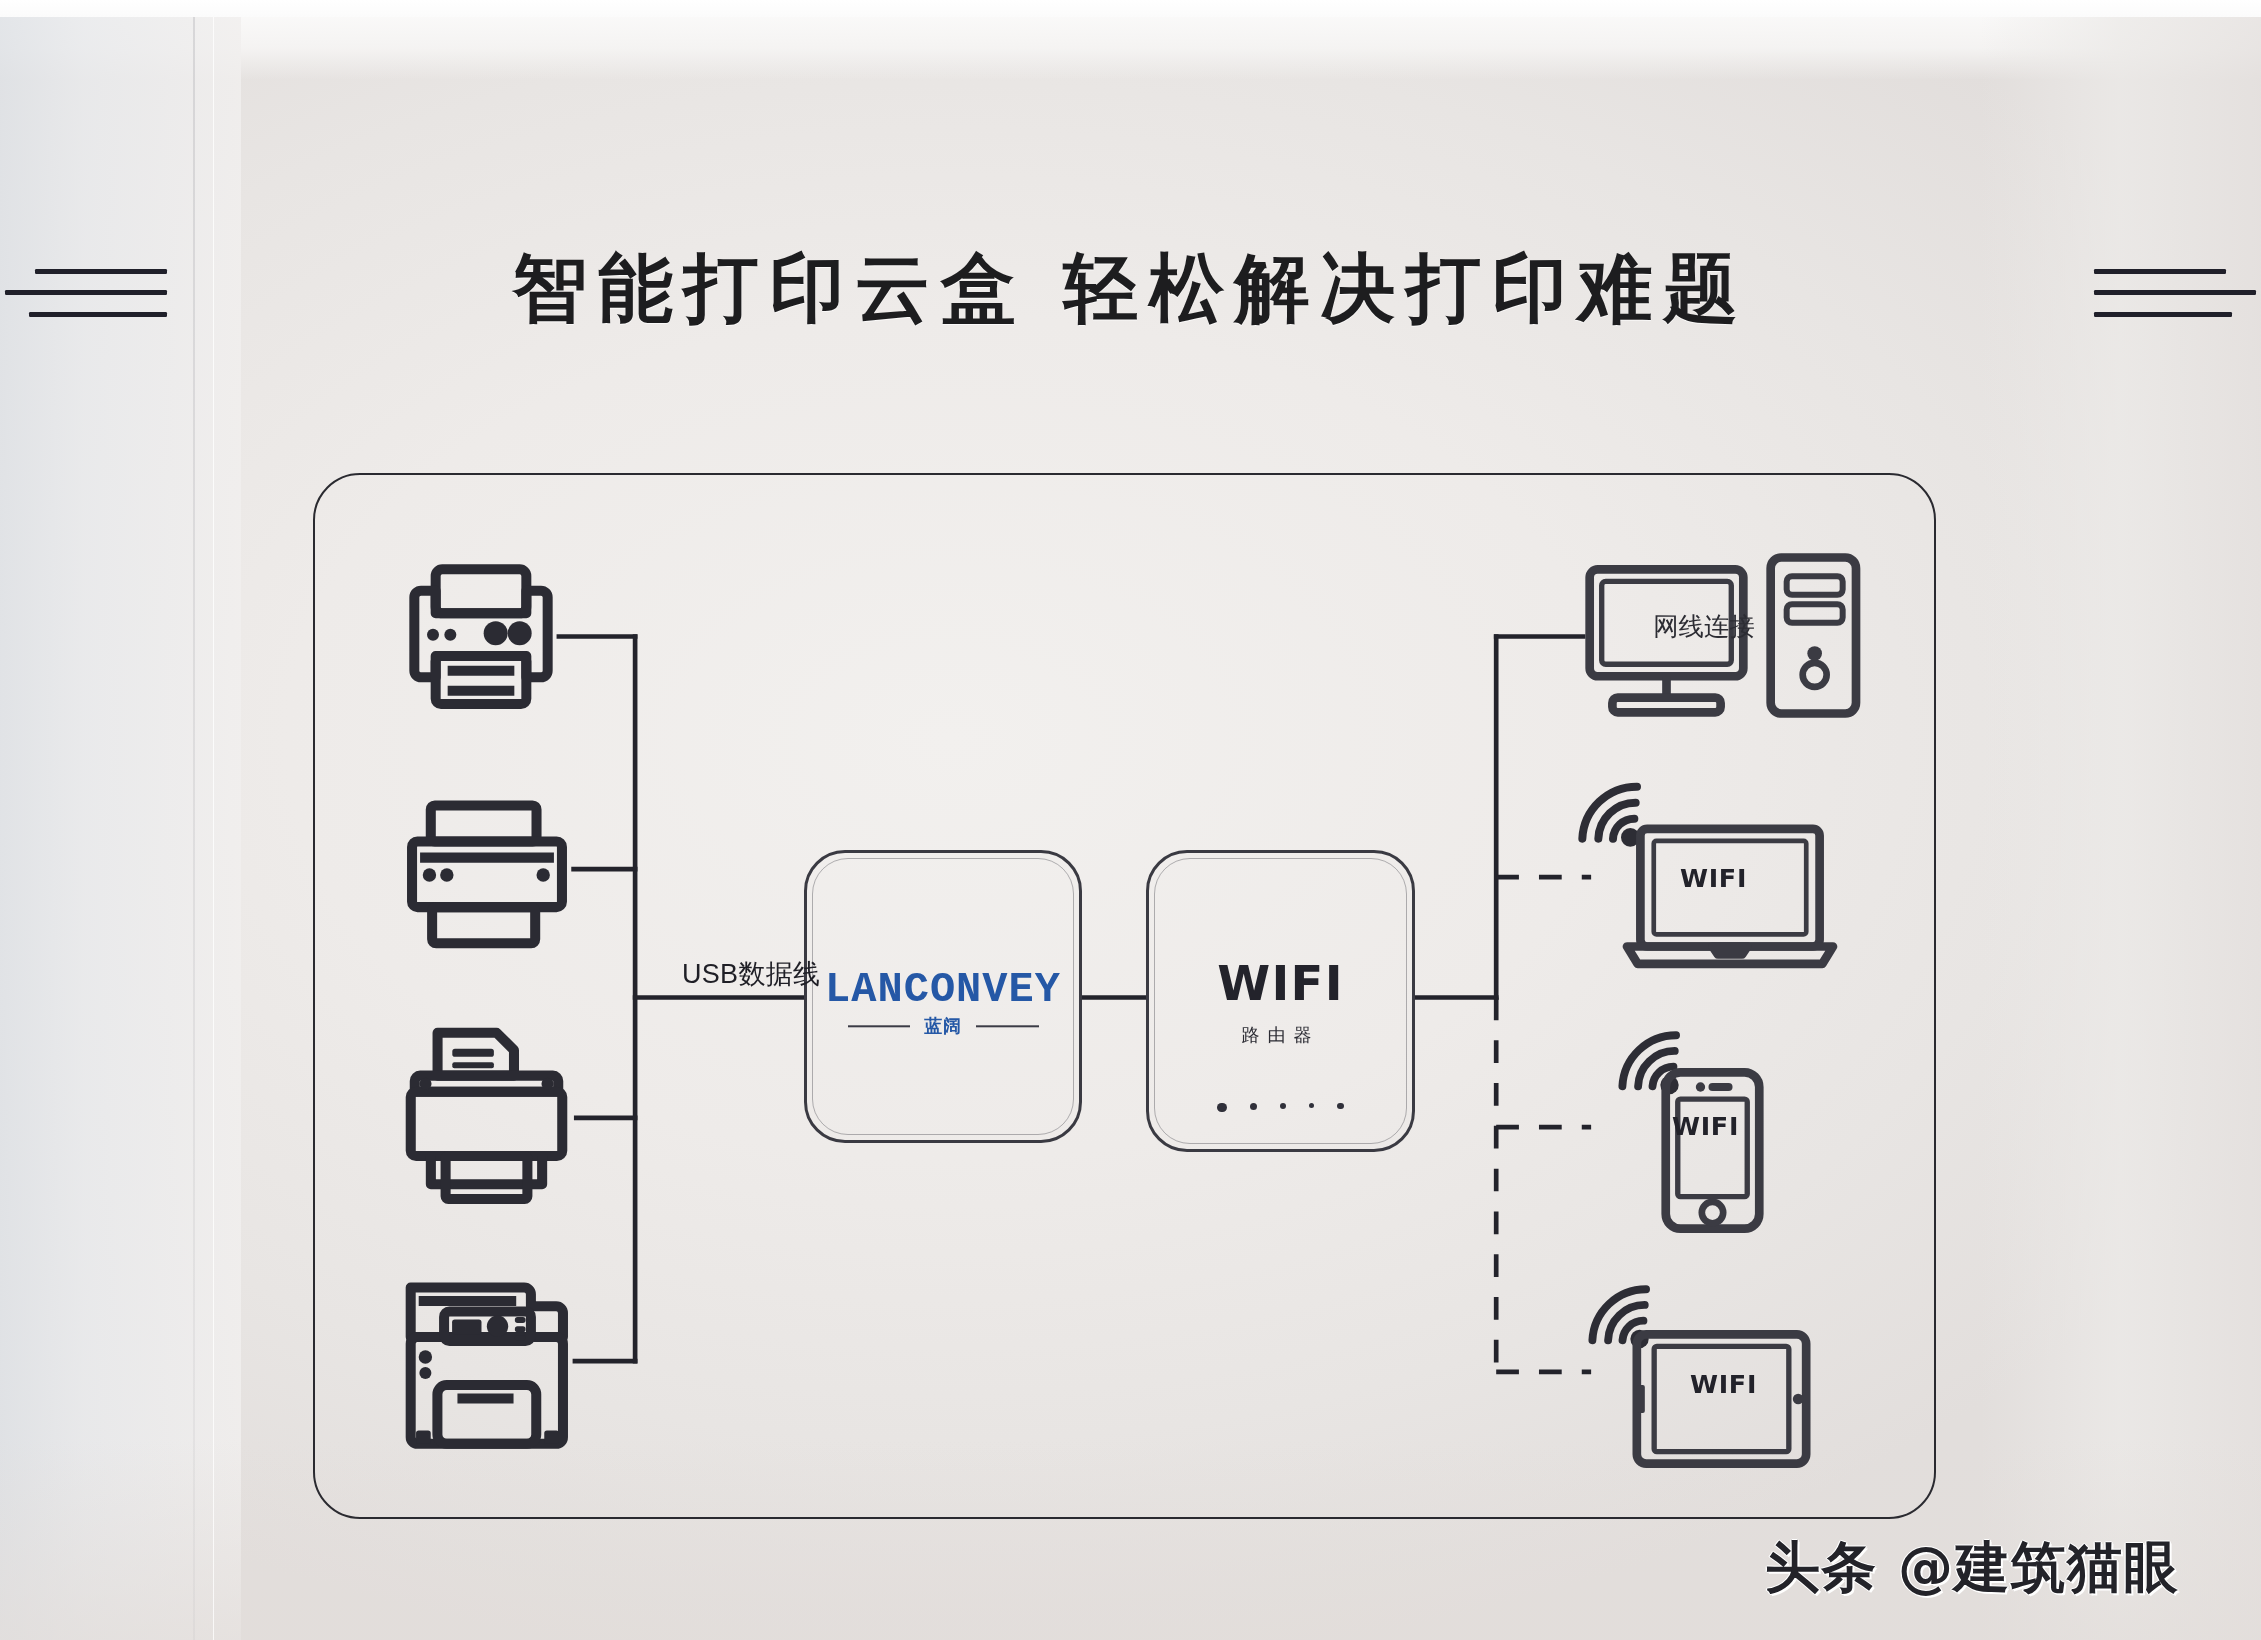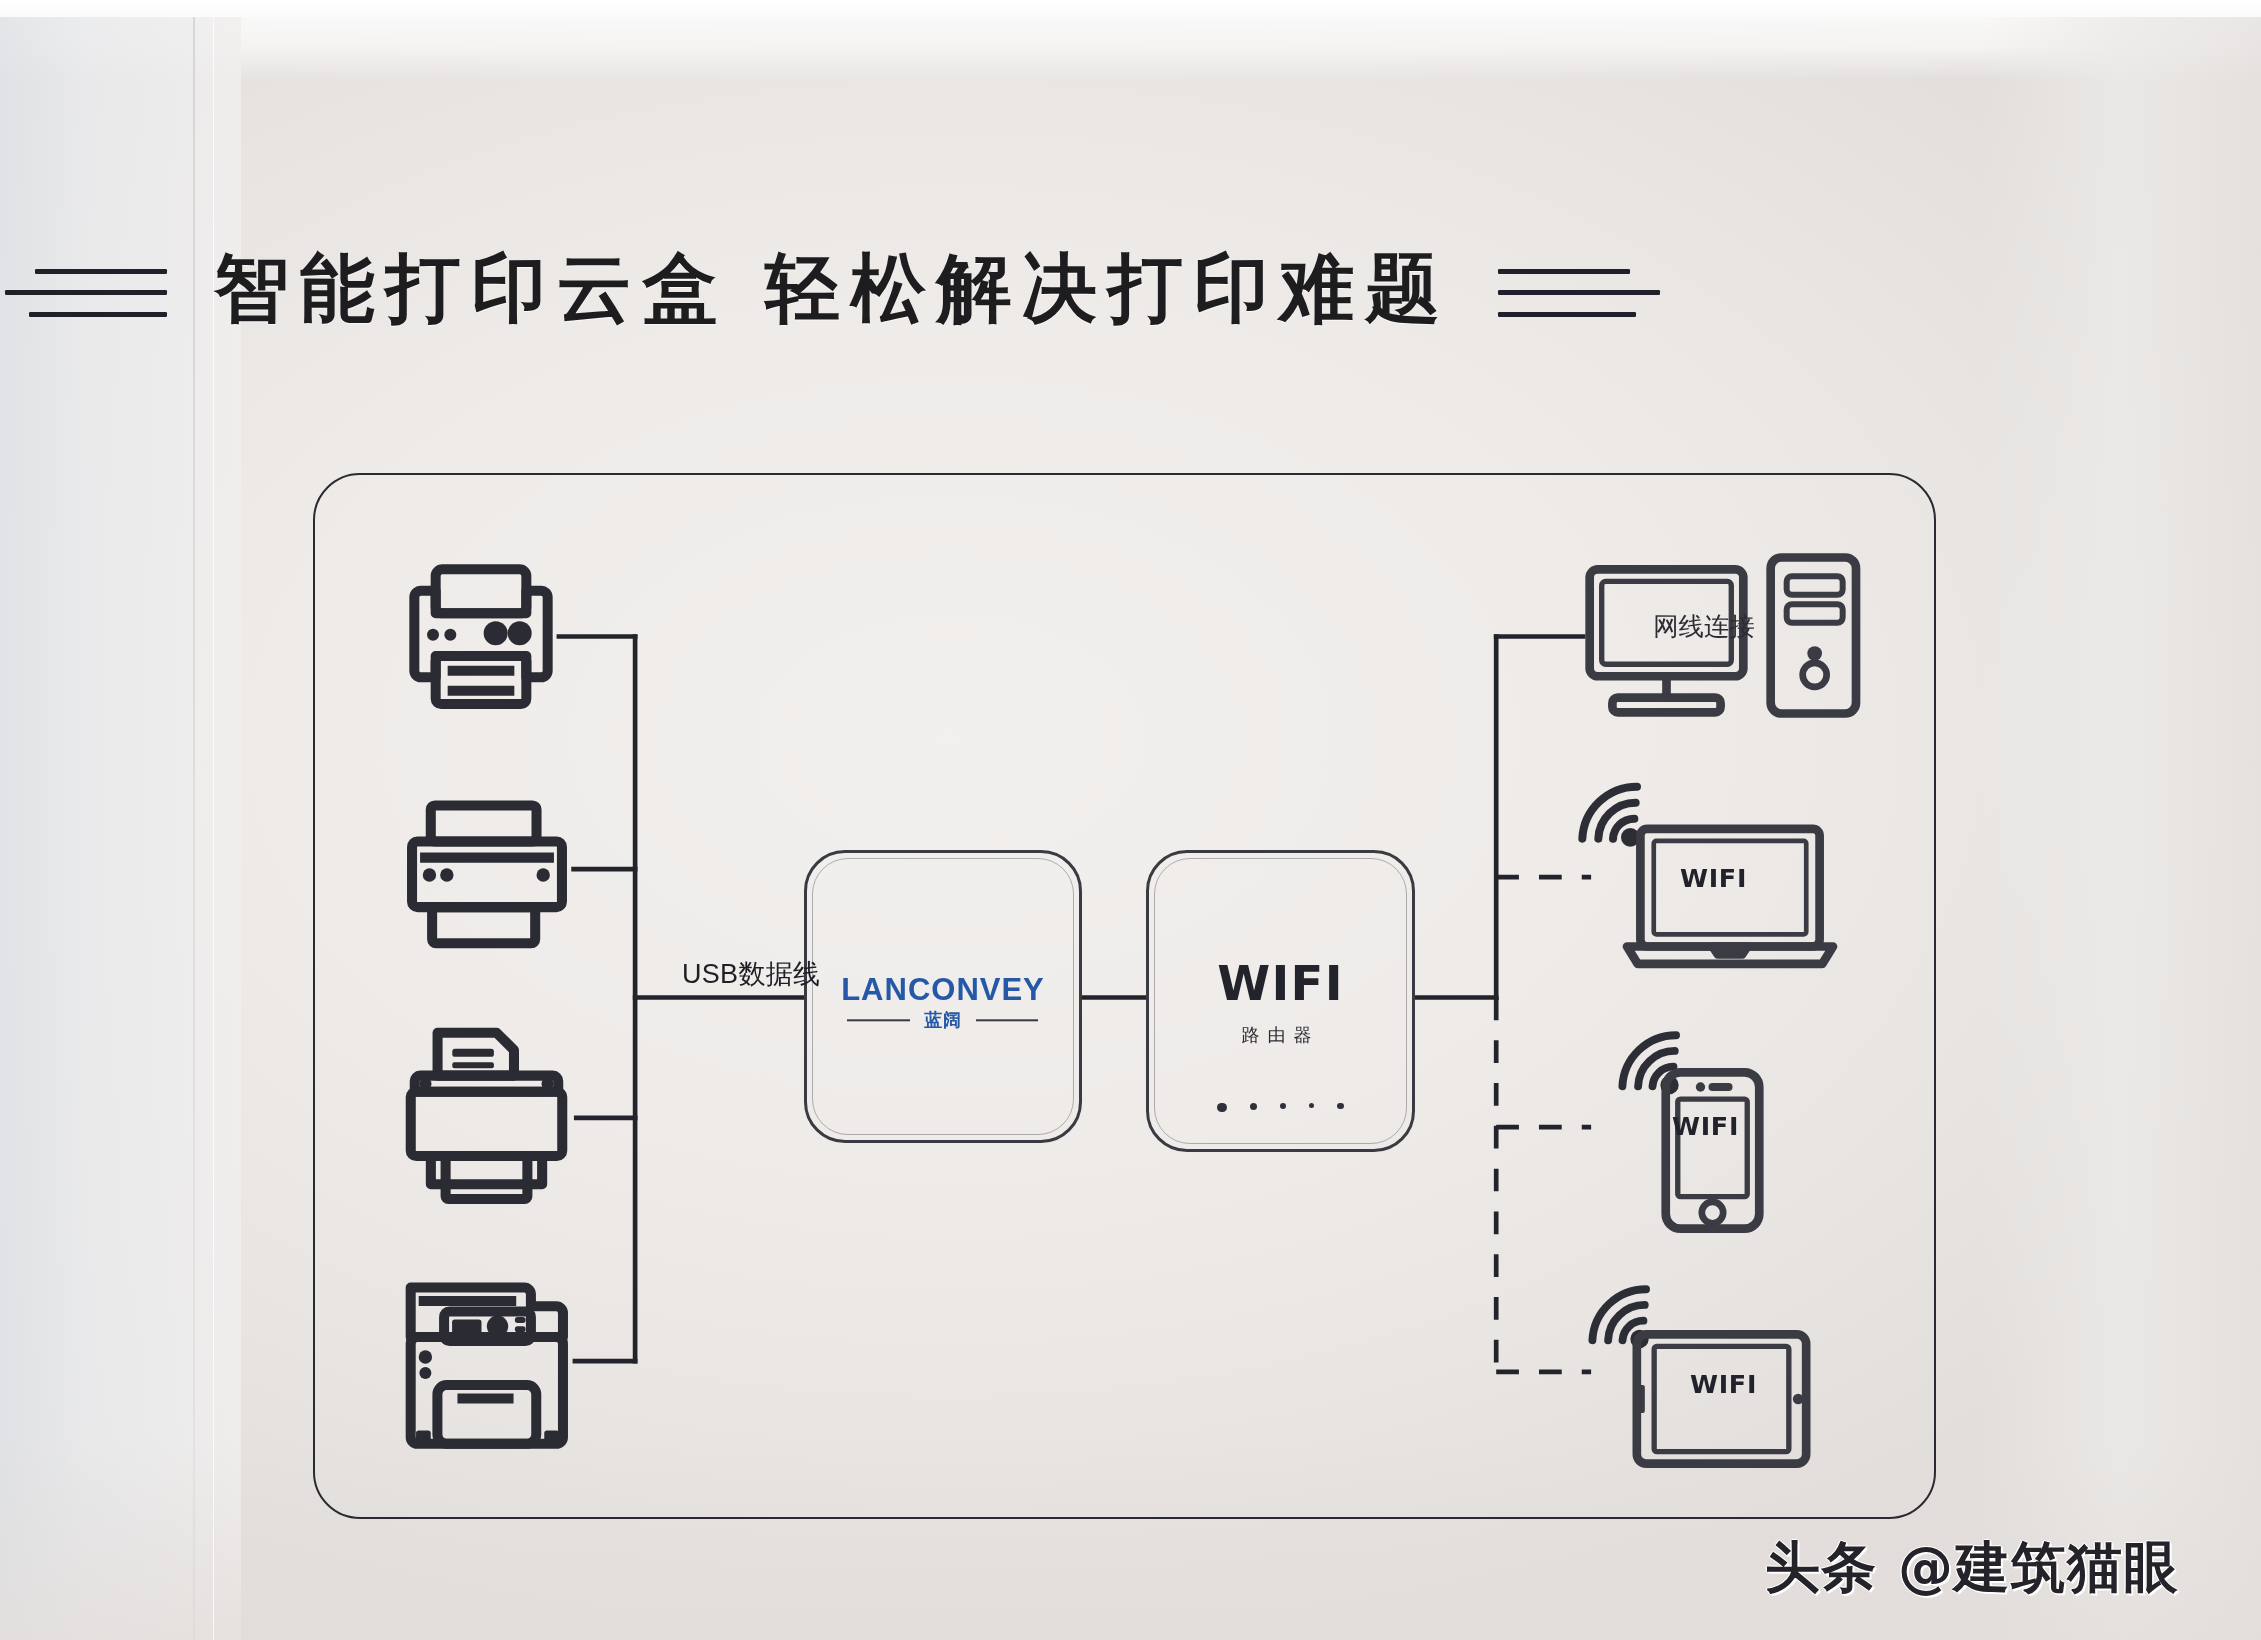--- a/index.html
+++ b/index.html
@@ -43,21 +43,21 @@
     background:rgba(255,255,255,.75);
   }
   .top-edge{
     position:absolute;left:0;top:0;width:2261px;height:17.4px;
     background:linear-gradient(180deg,#ffffff,#fbfbfb);
   }
 
   
   .title-row{
     position:absolute;left:0;top:222px;width:2261px;height:134px;
-    display:flex;align-items:center;justify-content:flex-start;gap:47px;
+    display:flex;align-items:center;justify-content:space-between;gap:47px;
   }
   .title-text{
     font-size:75px;letter-spacing:10.7px;color:#1d1d1f;font-weight:700;
     font-family:"DejaVu Sans","Liberation Sans",sans-serif;
     white-space:nowrap;
     text-shadow:0 0.7px 0 rgba(255,255,255,.7);
   }
   .deco{width:167px;height:80px;position:relative;}
   .deco i{position:absolute;height:5.3px;background:#20202a;border-radius:1.3px;display:block;}
   .deco.left i:nth-child(1){top:20px;left:35px;width:132px;}
@@ -86,22 +86,22 @@
   }
   .devbox .inner-ring{
     position:absolute;left:4.7px;top:4.7px;right:4.7px;bottom:4.7px;
     border:1.3px solid rgba(90,90,98,.45);border-radius:36px;
   }
   #box-lanconvey{left:804px;top:850px;width:278px;height:293px;}
   #box-router{left:1146px;top:850px;width:269px;height:302px;}
 
   .logo-wrap{position:relative;display:flex;flex-direction:column;align-items:center;transform:translateY(5.3px);}
   .logo-main{
-    color:#2558a6;font-weight:800;font-size:31px;letter-spacing:1px;
-    font-family:Liberation Sans, sans-serif;
+    color:#2558a6;font-weight:800;font-size:42px;letter-spacing:1px;
+    font-family:Liberation Mono, monospace;
   }
   .logo-sub-row{display:flex;align-items:center;gap:14px;margin-top:0;width:191px;justify-content:center;}
   .logo-rule{height:2px;background:#3b3b45;flex:1;}
   .logo-cn{color:#2558a6;font-size:18px;font-weight:700;letter-spacing:0.7px;
     font-family:"DejaVu Sans","Liberation Sans",sans-serif;white-space:nowrap;}
 
   .router-title{
     color:#23232b;font-weight:800;font-size:48px;letter-spacing:1.3px;
     font-family:"DejaVu Sans","Liberation Sans",sans-serif;
   }

